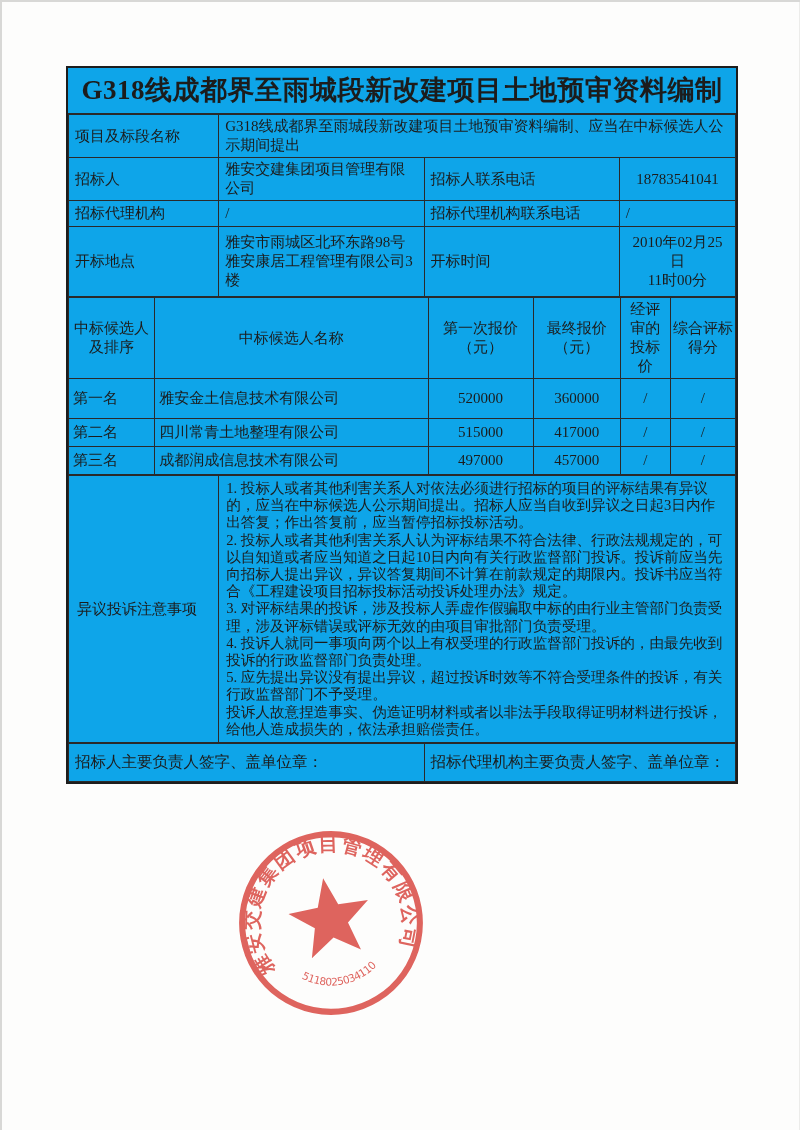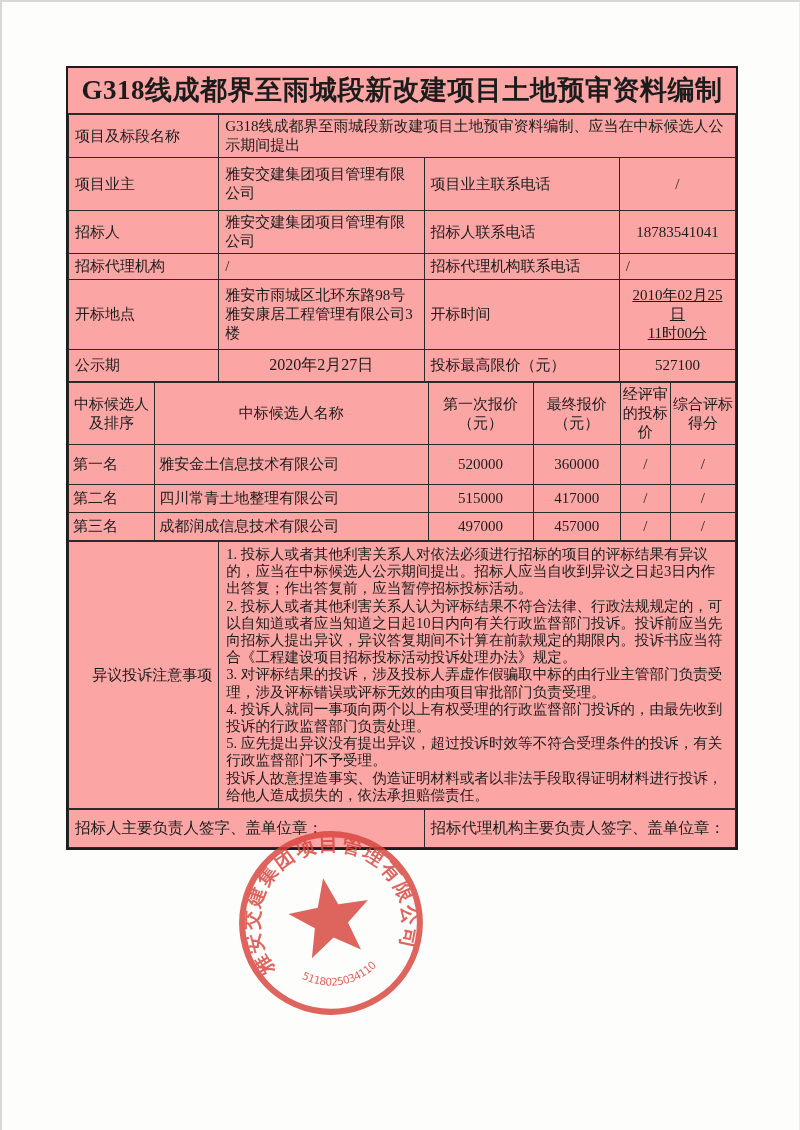--- a/index.html
+++ b/index.html
@@ -7,39 +7,39 @@
     width:800px;height:1130px;position:relative;
     background:#fdfdfc;
     font-family:"Liberation Serif","DejaVu Serif",serif;
     color:#1c1c1c;
     -webkit-font-smoothing:antialiased;
   }
   .scan-edge{position:absolute;left:0;top:0;width:800px;height:1130px;
     box-shadow:inset 2px 2px 0 #d8d8d6, inset -1px 0 0 #ececea;pointer-events:none;}
   .doc-frame{
     position:absolute;left:66px;top:66px;width:668px;
-    border:2px solid #1d1d1d;background:#fca5a5;
+    border:2px solid #1d1d1d;background:#0ea5e9;
   }
   .title-block{
     border-bottom:1px solid #2a2a2a;
     padding:5px 4px 6px 4px;text-align:center;
     font-weight:bold;font-size:27px;line-height:34px;letter-spacing:0.5px;
   }
   table{border-collapse:collapse;width:100%;table-layout:fixed;}
   td{border:1px solid #2a2a2a;padding:2px 6px;font-size:15px;vertical-align:middle;
      overflow:hidden;word-break:break-all;}
   .c{text-align:center;}
   .nowrap{white-space:nowrap;}
-  .prewrap{white-space:pre-line;text-decoration:underline;}
+  .prewrap{white-space:pre-line;}
   .h36{height:33px;} .h56{height:53px;} .h44{height:41px;} .h29{height:26px;}
   .h73{height:70px;} .h35{height:32px;} .h53{height:50px;} .h43{height:40px;}
   .h34{height:28px;} .h25{height:22px;} .h26{height:23px;}
   .obj-text{font-size:14.6px;line-height:17.2px;padding:4px 7px;vertical-align:top;}
   .obj-text div{margin:0;}
-  .obj-label{text-align:right;padding-left:8px;font-size:15px;}
+  .obj-label{text-align:left;padding-left:8px;font-size:15px;}
   .sup-label{font-size:15px;text-align:center;padding:1px 4px;}
   .sig-cell{font-size:15.5px;height:33px;vertical-align:middle;margin-left:32px;}
   .stamp{position:absolute;left:230px;top:822px;width:202px;height:202px;
     opacity:0.82;transform:rotate(-10deg);pointer-events:none;}
   .candidates td{padding:2px 4px;}
 </style>
 </head>
 <body>
 
 <div class="scan-edge"></div>
@@ -55,70 +55,58 @@
         <col style="width:150px">
         <col style="width:205px">
         <col style="width:195px">
         <col style="width:116px">
       </colgroup>
     <tbody>
         <tr class="h36">
       <td>项目及标段名称</td>
       <td colspan="3">G318线成都界至雨城段新改建项目土地预审资料编制、应当在中标候选人公示期间提出</td>
     </tr>
-    <tr class="h56">
-      <td>项目业主</td>
-      <td>雅安交建集团项目管理有限公司</td>
-      <td>项目业主联系电话</td>
-      <td class="c">/</td>
-    </tr>
     <tr class="h44">
       <td>招标人</td>
       <td>雅安交建集团项目管理有限公司</td>
       <td>招标人联系电话</td>
       <td class="c">18783541041</td>
     </tr>
     <tr class="h29">
       <td>招标代理机构</td>
       <td>/</td>
       <td>招标代理机构联系电话</td>
       <td>/</td>
     </tr>
     <tr class="h73">
       <td>开标地点</td>
       <td>雅安市雨城区北环东路98号雅安康居工程管理有限公司3楼</td>
       <td>开标时间</td>
       <td class="c prewrap">2010年02月25日
 11时00分</td>
     </tr>
-    <tr class="h35">
-      <td>公示期</td>
-      <td class="c" style="font-size:16px;">2020年2月27日</td>
-      <td>投标最高限价（元）</td>
-      <td class="c">527100</td>
-    </tr>
   </tbody>
     </table>
 
   <table class="candidates">
     <colgroup>
         <col style="width:86px">
         <col style="width:273px">
         <col style="width:105px">
         <col style="width:87px">
         <col style="width:50px">
         <col style="width:65px">
       </colgroup>
     <tbody>
         <tr class="h53">
       <td class="c">中标候选人及排序</td>
       <td class="c">中标候选人名称</td>
       <td class="c">第一次报价（元）</td>
       <td class="c">最终报价（元）</td>
-      <td class="c" style="padding:2px 1px;">经评审的投标价</td>
+      <td class="c" style="padding:2px 8px;">经评审的投标价</td>
       <td class="c" style="padding:10px 1px;">综合评标得分</td>
     </tr>
     <tr class="h43">
       <td>第一名</td>
       <td>雅安金土信息技术有限公司</td>
       <td class="c">520000</td>
       <td class="c">360000</td>
       <td class="c">/</td>
       <td class="c">/</td>
     </tr>

